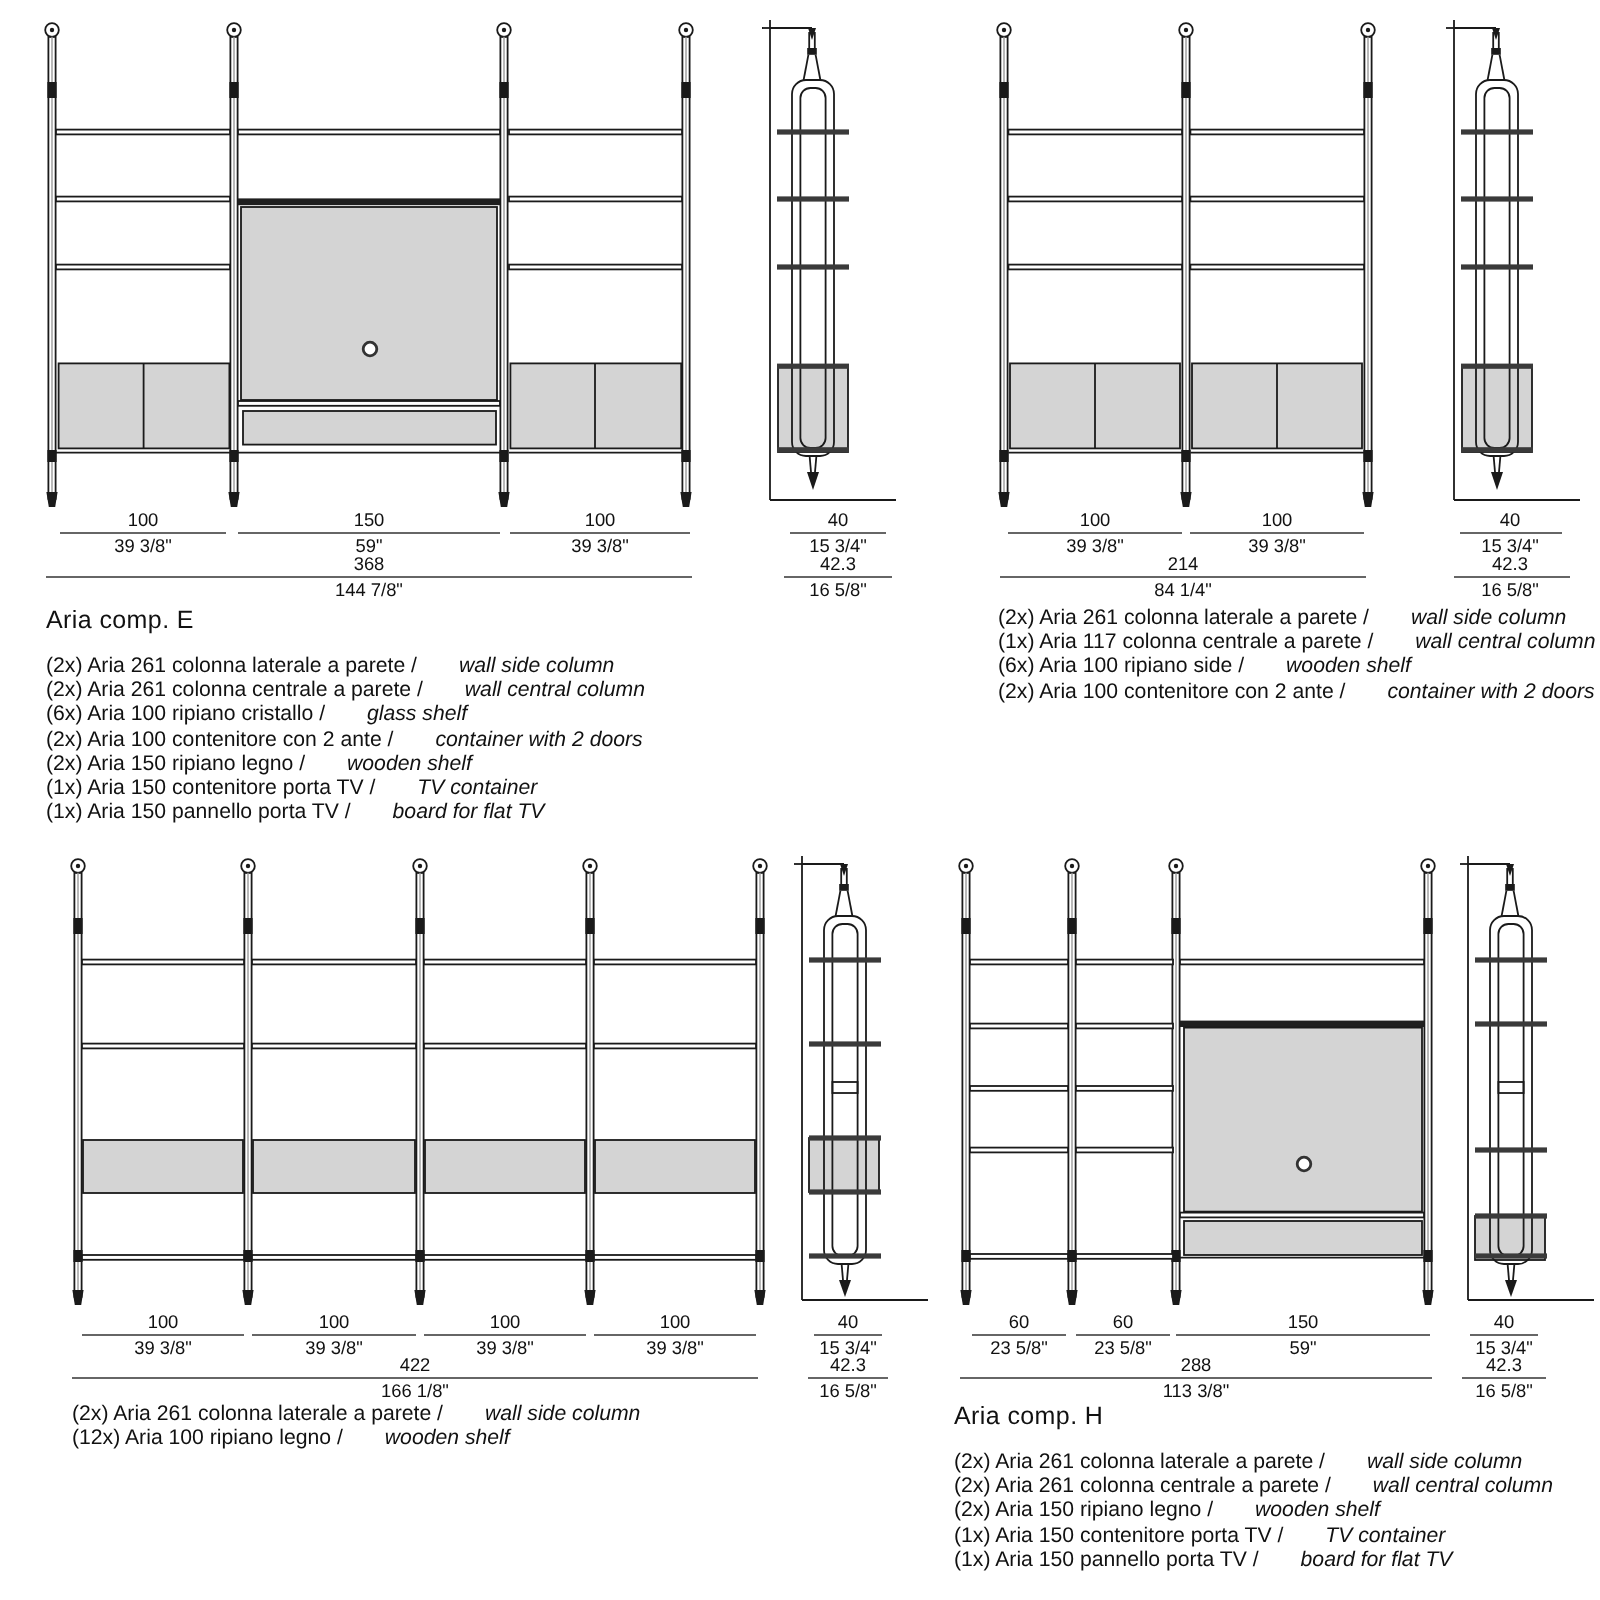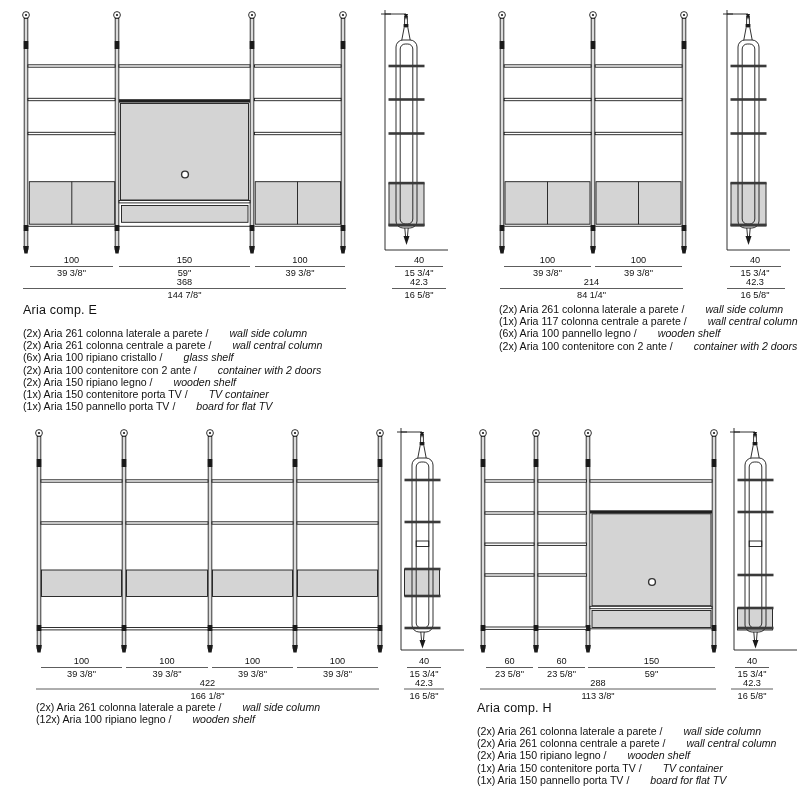--- a/index.html
+++ b/index.html
@@ -301,21 +301,21 @@
   <div class="item"><span>(6x) Aria 100 ripiano cristallo /</span> <em>glass shelf</em></div>
   <div class="item"><span>(2x) Aria 100 contenitore con 2 ante /</span> <em>container with 2 doors</em></div>
   <div class="item"><span>(2x) Aria 150 ripiano legno /</span> <em>wooden shelf</em></div>
   <div class="item"><span>(1x) Aria 150 contenitore porta TV /</span> <em>TV container</em></div>
   <div class="item"><span>(1x) Aria 150 pannello porta TV /</span> <em>board for flat TV</em></div>
 </div>
 
 <div class="info" style="left:499px;top:303px">
   <div class="item"><span>(2x) Aria 261 colonna laterale a parete /</span> <em>wall side column</em></div>
   <div class="item"><span>(1x) Aria 117 colonna centrale a parete /</span> <em>wall central column</em></div>
-  <div class="item"><span>(6x) Aria 100 pannello legno /</span> <em>wooden shelf</em></div>
+  <div class="item"><span>(6x) Aria 100 ripiano side /</span> <em>wooden shelf</em></div>
   <div class="item"><span>(2x) Aria 100 contenitore con 2 ante /</span> <em>container with 2 doors</em></div>
 </div>
 
 <div class="info" style="left:36px;top:701px">
   <div class="item"><span>(2x) Aria 261 colonna laterale a parete /</span> <em>wall side column</em></div>
   <div class="item"><span>(12x) Aria 100 ripiano legno /</span> <em>wooden shelf</em></div>
 </div>
 
 <div class="info" style="left:477px;top:701px">
   <div class="ctitle">Aria comp. H</div>

